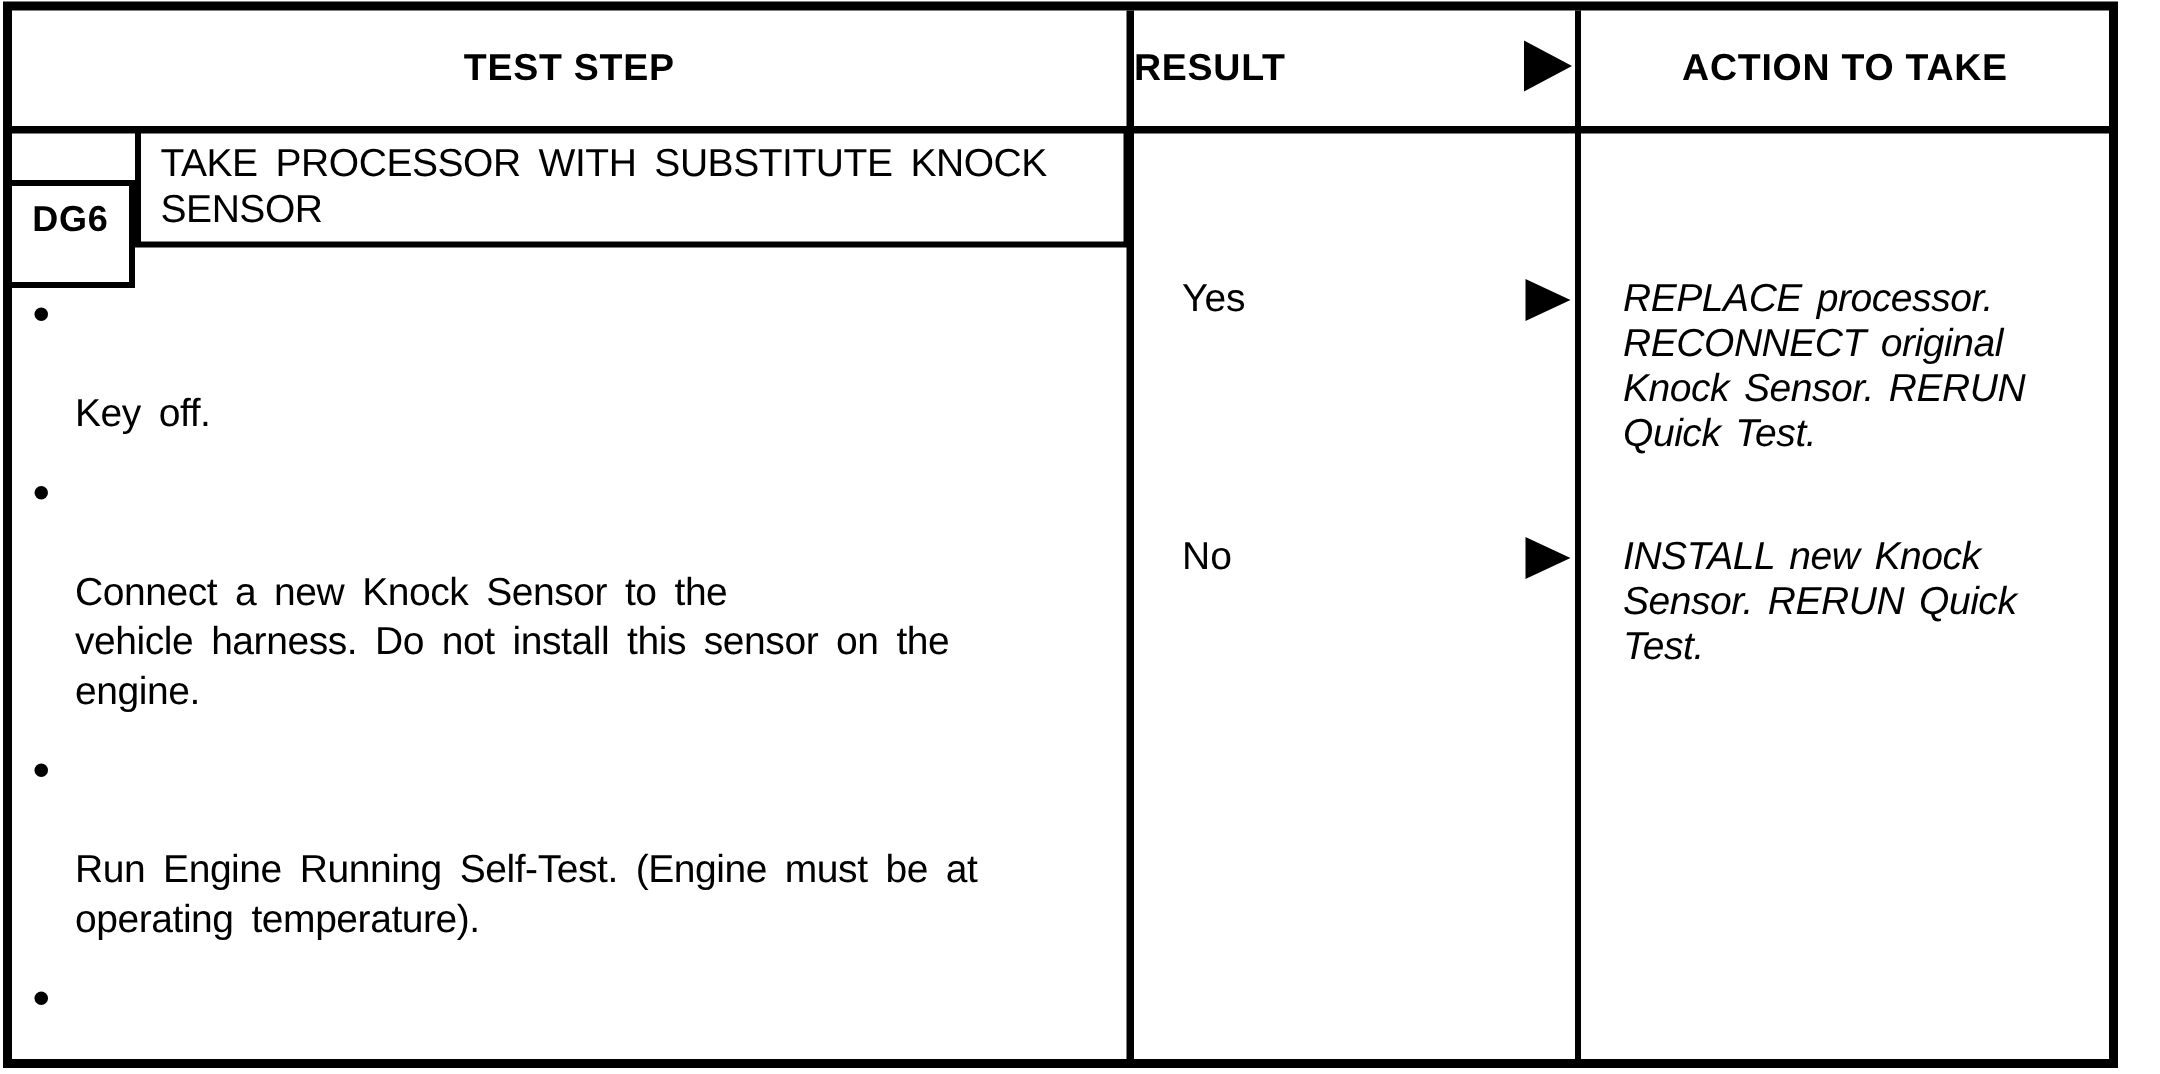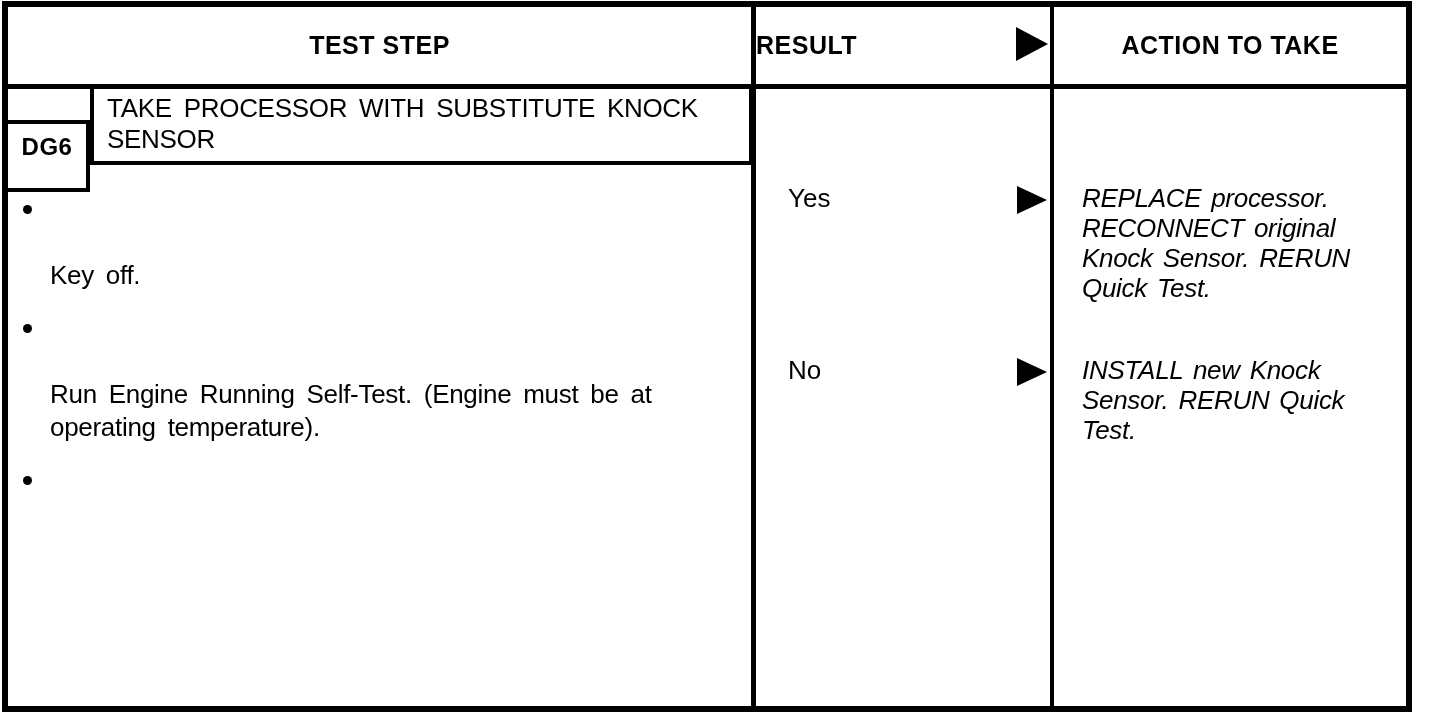--- a/index.html
+++ b/index.html
@@ -111,20 +111,26 @@
 SENSOR</div>
 
     <div class="abs teststep-body">
       <ul class="steps">
         <li>
           <span class="dot"></span>
           <span>Key off.</span>
         </li>
         <li>
           <span class="dot"></span>
+          <span>Connect a new Knock Sensor to the
+vehicle harness. Do not install this sensor on the
+engine.</span>
+        </li>
+        <li>
+          <span class="dot"></span>
           <span>Run Engine Running Self-Test. (Engine must be at
 operating temperature).</span>
         </li>
         <li>
           <span class="dot"></span>
           
         </li>
       </ul>
 
     </div>

